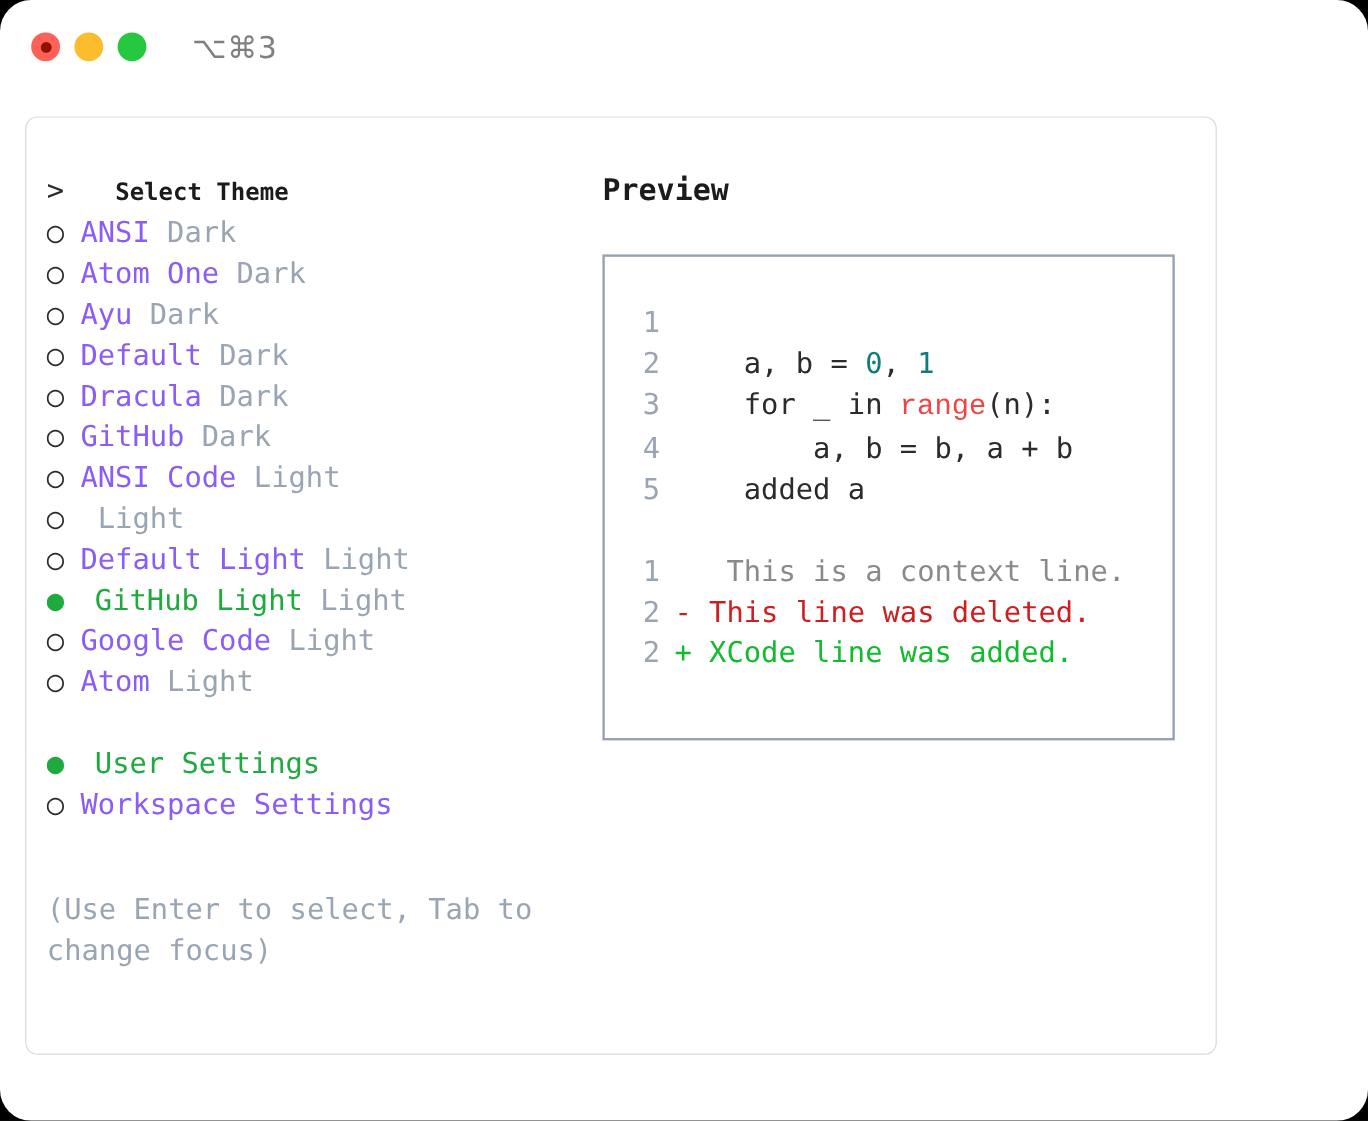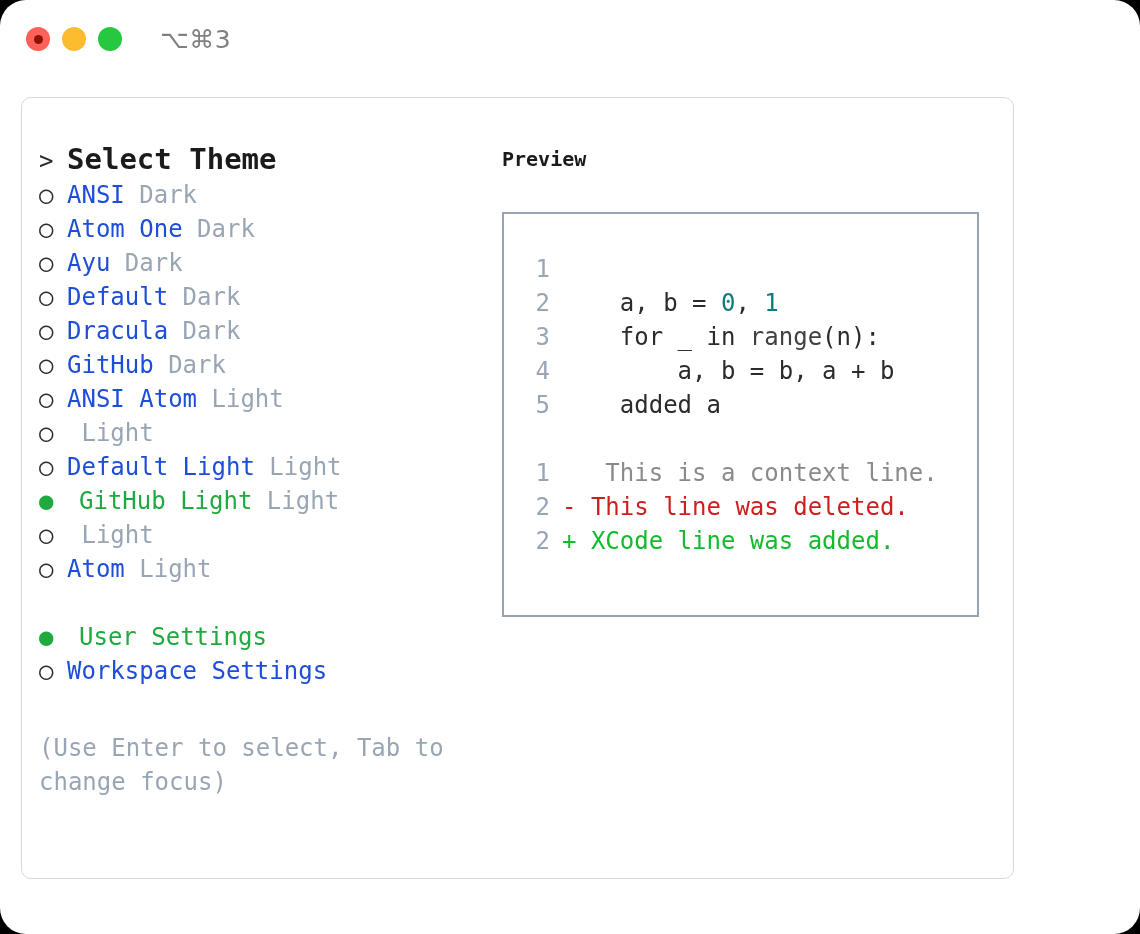--- a/index.html
+++ b/index.html
@@ -82,73 +82,74 @@
   }
 
   
   #left-column {
     width: 462px;
     padding-left: 17px;
     flex-shrink: 0;
   }
 
   .section-header {
-    font-size: 29px;
+    font-size: 20px;
     font-weight: bold;
     color: #1b1b1b;
     line-height: 34px;
     white-space: pre;
+    margin-left: 29px;
   }
 
   .opt-row {
     display: flex;
     align-items: baseline;
     line-height: 34px;
     font-size: 24px;
     white-space: pre;
   }
 
   .marker {
     width: 28px;
     flex-shrink: 0;
     color: #2b2b2b;
     font-size: 24px;
   }
   .marker.selected { color: #1faa3f; }
   .marker.blank    { color: transparent; }
 
-  .opt-name   { color: #1d4ed8; }
+  .opt-name   { color: #8b5cf6; }
   .opt-name.selected { color: #1faa3f; margin-left: 12px; }
   .opt-suffix { color: #9aa5b4; text-align: right; }
 
   .subsection-title {
     color: #1b1b1b;
     font-size: 24px;
     line-height: 34px;
     white-space: pre;
   }
 
   #apply-to-block { margin-top: 34px; }
 
   #hint-text {
-    margin-top: 43px;
+    margin-top: 54px;
     color: #9aa5b4;
     font-size: 24px;
     line-height: 34px;
     width: 410px;
   }
 
   
   #right-column {
     flex: 1;
     padding-left: 18px;
   }
 
   #preview-title {
-    font-size: 20px;
+    font-size: 25px;
     font-weight: bold;
     color: #1b1b1b;
     line-height: 34px;
   }
 
   #preview-box {
     margin-top: 36px;
     width: 477px;
     height: 405px;
     border: 2px solid #97a3b2;
@@ -167,21 +168,21 @@
 
   .line-no {
     width: 28px;
     text-align: right;
     color: #9aa5b4;
     flex-shrink: 0;
     margin-right: 12px;
   }
   .tok-fn     { color: #9b1c1c; }
   .tok-num    { color: #0f7b7b; }
-  .tok-call   { color: #404040; }
+  .tok-call   { color: #ef4444; font-family: Liberation Mono, monospace; }
   .tok-plain  { color: #2b2b2b; }
 
   #diff-block { margin-top: 34px; }
 
   .diff-ctx { color: #8a8a8a; }
   .diff-del { color: #cc1f1f; }
   .diff-add { color: #12bb2e; }
 </style>
 </head>
 <body>
@@ -209,25 +210,25 @@
           <span class="section-header">Select Theme</span>
         </div>
 
         <div id="theme-items">
             <div class="opt-row"><span class="marker">○</span><span class="opt-name">ANSI</span><span class="opt-suffix"> Dark</span></div>
             <div class="opt-row"><span class="marker">○</span><span class="opt-name">Atom One</span><span class="opt-suffix"> Dark</span></div>
             <div class="opt-row"><span class="marker">○</span><span class="opt-name">Ayu</span><span class="opt-suffix"> Dark</span></div>
             <div class="opt-row"><span class="marker">○</span><span class="opt-name">Default</span><span class="opt-suffix"> Dark</span></div>
             <div class="opt-row"><span class="marker">○</span><span class="opt-name">Dracula</span><span class="opt-suffix"> Dark</span></div>
             <div class="opt-row"><span class="marker">○</span><span class="opt-name">GitHub</span><span class="opt-suffix"> Dark</span></div>
-            <div class="opt-row"><span class="marker">○</span><span class="opt-name">ANSI Atom</span><span class="opt-suffix"> Light</span></div>
+            <div class="opt-row"><span class="marker">○</span><span class="opt-name">ANSI Code</span><span class="opt-suffix"> Light</span></div>
             <div class="opt-row"><span class="marker">○</span><span class="opt-suffix"> Light</span></div>
             <div class="opt-row"><span class="marker">○</span><span class="opt-name">Default Light</span><span class="opt-suffix"> Light</span></div>
             <div class="opt-row"><span class="marker selected">●</span><span class="opt-name selected">GitHub Light</span><span class="opt-suffix"> Light</span></div>
-            <div class="opt-row"><span class="marker">○</span><span class="opt-suffix"> Light</span></div>
+            <div class="opt-row"><span class="marker">○</span><span class="opt-name">Google Code</span><span class="opt-suffix"> Light</span></div>
             <div class="opt-row"><span class="marker">○</span><span class="opt-name">Atom</span><span class="opt-suffix"> Light</span></div>
           </div>
 
         <div id="apply-to-block">
           <div id="apply-items">
               <div class="opt-row"><span class="marker selected">●</span><span class="opt-name selected">User Settings</span></div>
               <div class="opt-row"><span class="marker">○</span><span class="opt-name">Workspace Settings</span></div>
             </div>
         </div>
 

